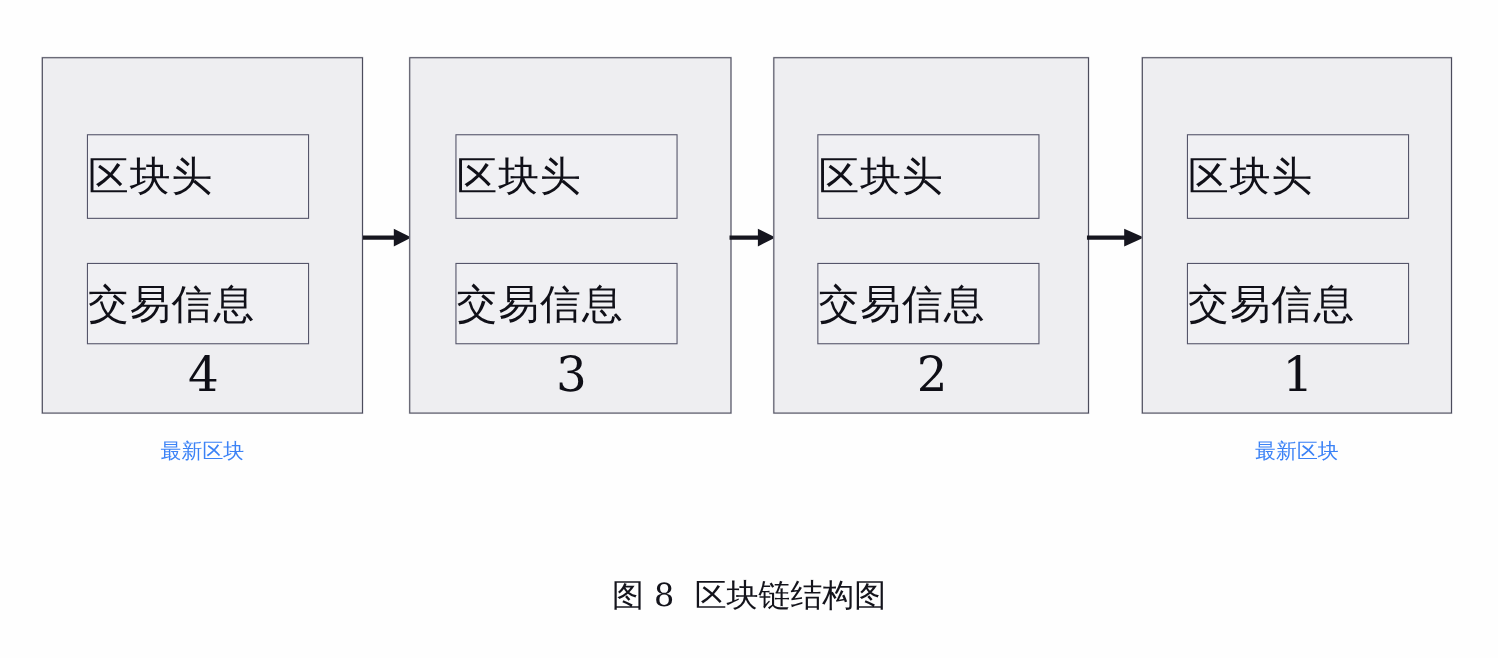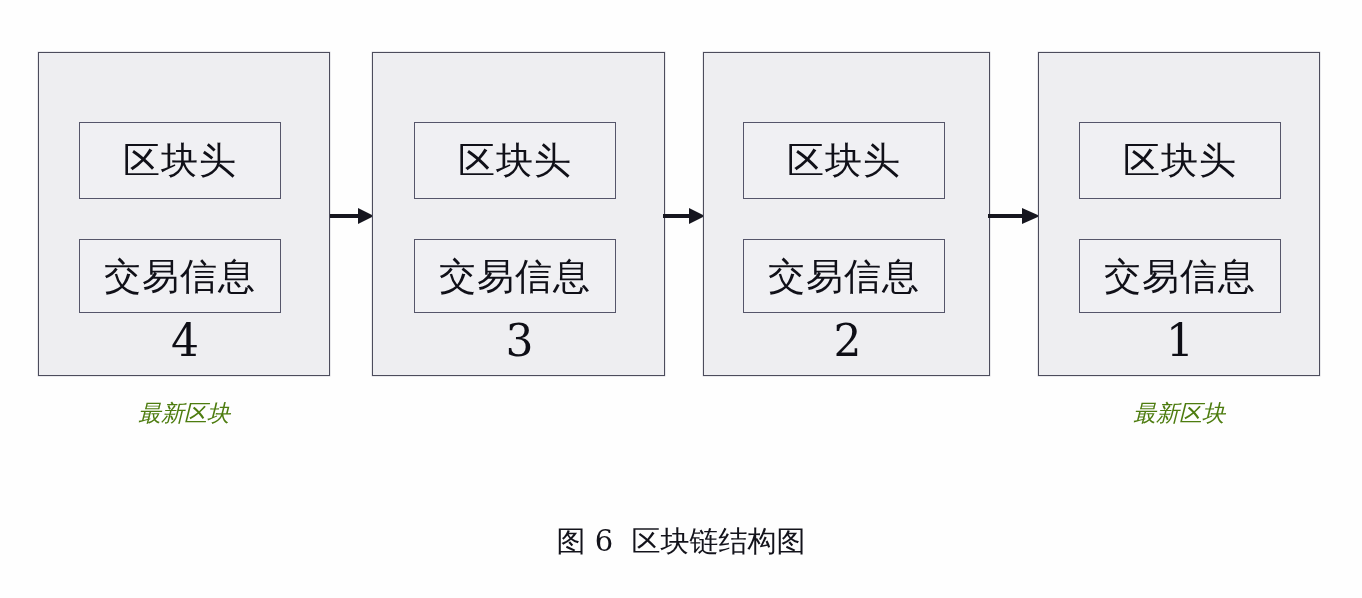--- a/index.html
+++ b/index.html
@@ -34,21 +34,20 @@
     box-shadow: 0 0 0 0.4px rgba(110,110,130,0.35);
   }
 
   .inner-box {
     position: absolute;
     box-sizing: border-box;
     background: #f0f0f3;
     border: 1.4px solid #55556a;
     display: flex;
     align-items: center;
-    justify-content: center;
   }
   .inner-box .inner-label {
     font-size: 37px;
     line-height: 1;
     letter-spacing: 1px;
     color: #101018;
     white-space: nowrap;
     font-family: "DejaVu Sans", "Liberation Sans", sans-serif;
     font-weight: 400;
   }
@@ -67,26 +66,25 @@
   .arrow {
     position: absolute;
     height: 22px;
   }
   .arrow svg { display: block; }
 
   
   .block-caption {
     position: absolute;
     text-align: center;
-    font-size: 23px;
+    font-size: 19px;
     line-height: 1.15;
-    color: #4d7c0f;
+    color: #3b82f6;
     white-space: nowrap;
     font-family: "DejaVu Sans", "Liberation Sans", sans-serif;
-    font-style: italic;
   }
 
   
   #figure-caption {
     position: absolute;
     left: 0;
     top: 524px;
     width: 1362px;
     text-align: center;
     font-size: 29px;
@@ -159,15 +157,15 @@
     <div class="inner-box" style="left:40px; top:186px; width:202px; height:74px;">
       <span class="inner-label">交易信息</span>
     </div>
     <div class="block-index" style="left:0px; top:266px; width:282px;">1</div>
   </div>
 
   <div class="block-caption" style="left:38px; top:400px; width:292px;">最新区块</div>
 
   <div class="block-caption" style="left:1038px; top:400px; width:282px;">最新区块</div>
 
-  <div id="figure-caption">图 6  区块链结构图</div>
+  <div id="figure-caption">图 8  区块链结构图</div>
 
 </div>
 
 </body></html>

